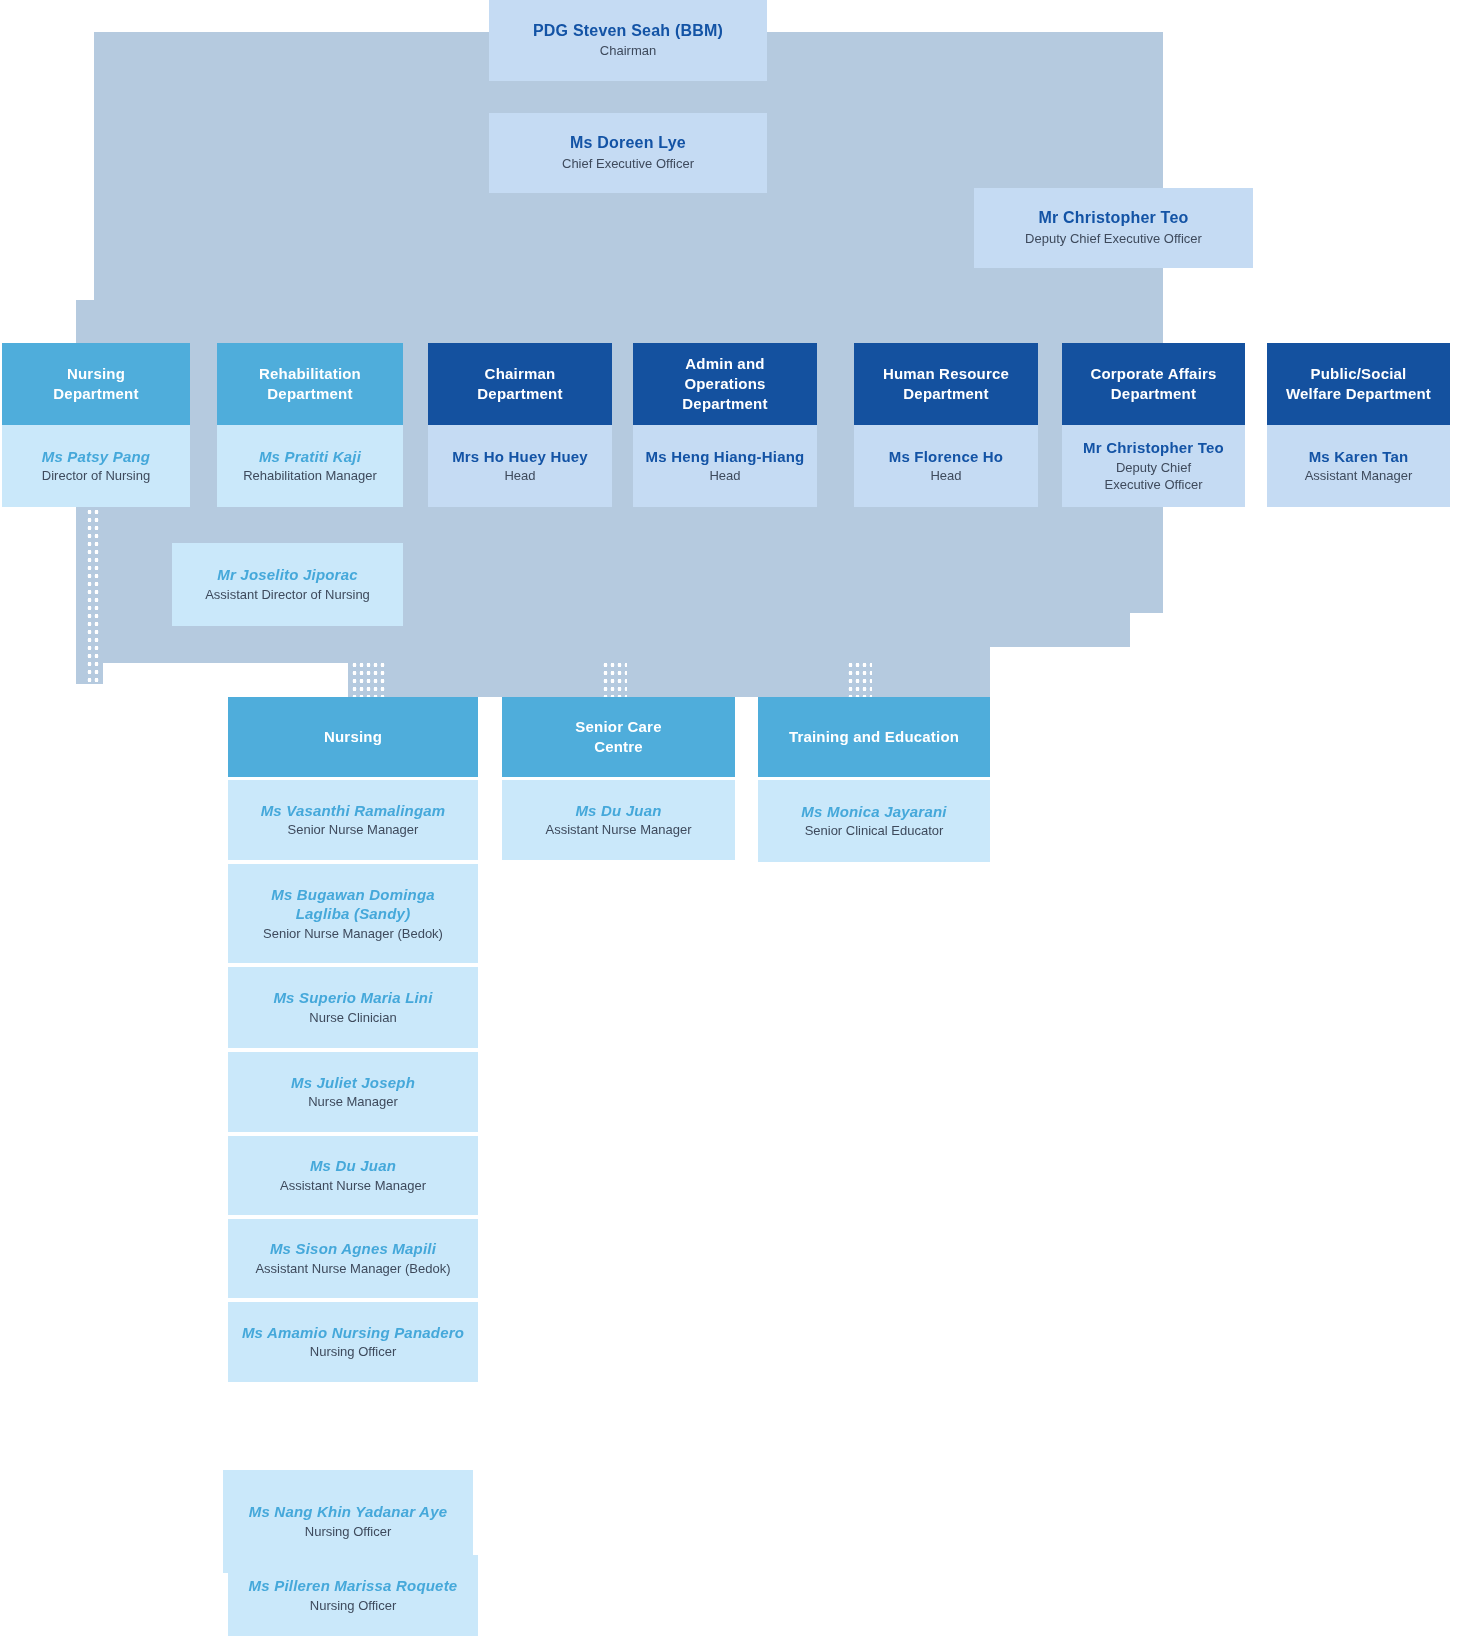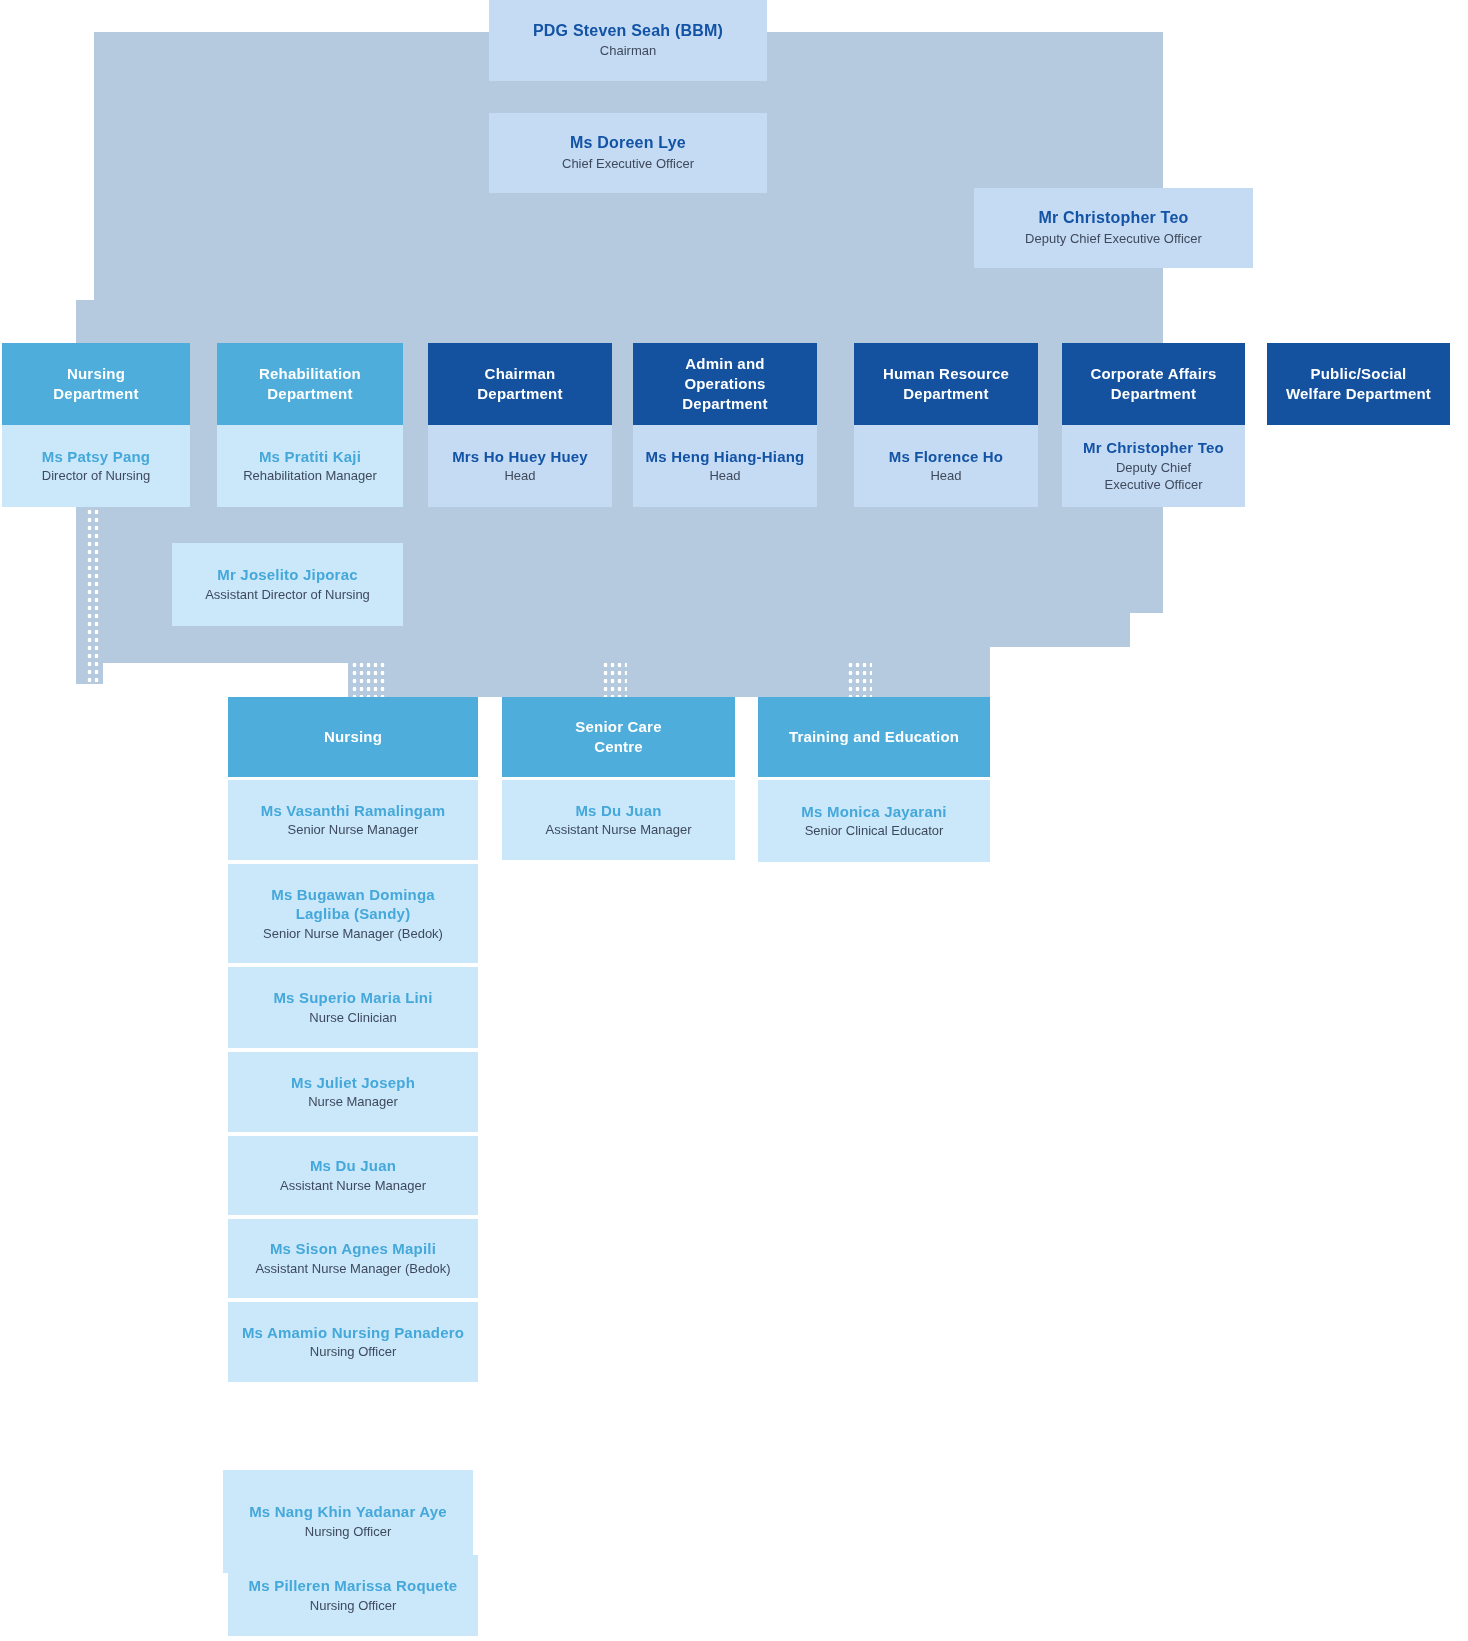--- a/index.html
+++ b/index.html
@@ -27,21 +27,21 @@
   .hdr.dark{background:#14519f;}
   .card{
     position:absolute;z-index:2;
     display:flex;flex-direction:column;align-items:center;justify-content:center;
     text-align:center;padding:4px 8px;box-sizing:border-box;
   }
   .card.peri{background:#c5dbf3;}
   .card.cyan{background:#cae8fa;}
   .nm{font-weight:700;font-size:15px;line-height:1.3;white-space:pre-line;letter-spacing:.2px;}
   .nm.dark{color:#1353a5;}
-  .nm.cyan-t{color:#45a8da;}
+  .nm.cyan-t{color:#45a8da;font-style:italic;}
   .nm.big{font-size:16px;}
   .rl{font-size:13px;line-height:1.3;color:#3e4a5c;white-space:pre-line;margin-top:2px;}
 </style>
 </head>
 <body>
 
 <div class="stage">
 
   <div class="bg" style="left:94px;top:32px;width:1069px;height:581px"></div>
   <div class="bg" style="left:94px;top:613px;width:1036px;height:34px"></div>
@@ -102,20 +102,24 @@
   </div>
   <div class="card peri" style="left:854px;top:425px;width:184px;height:82px">
     <div class="nm dark">Ms Florence Ho</div>
     <div class="rl">Head</div>
   </div>
   <div class="card peri" style="left:1062px;top:425px;width:183px;height:82px">
     <div class="nm dark">Mr Christopher Teo</div>
     <div class="rl">Deputy Chief
 Executive Officer</div>
   </div>
+  <div class="card peri" style="left:1267px;top:425px;width:183px;height:82px">
+    <div class="nm dark">Ms Karen Tan</div>
+    <div class="rl">Assistant Manager</div>
+  </div>
 
   <div class="card cyan" style="left:172px;top:543px;width:231px;height:83px">
     <div class="nm cyan-t">Mr Joselito Jiporac</div>
     <div class="rl">Assistant Director of Nursing</div>
   </div>
 
   <div class="hdr med" style="left:228px;top:697px;width:250px;height:80px">Nursing</div>
   <div class="hdr med" style="left:502px;top:697px;width:233px;height:80px">Senior Care
 Centre</div>
   <div class="hdr med" style="left:758px;top:697px;width:232px;height:80px">Training and Education</div>

